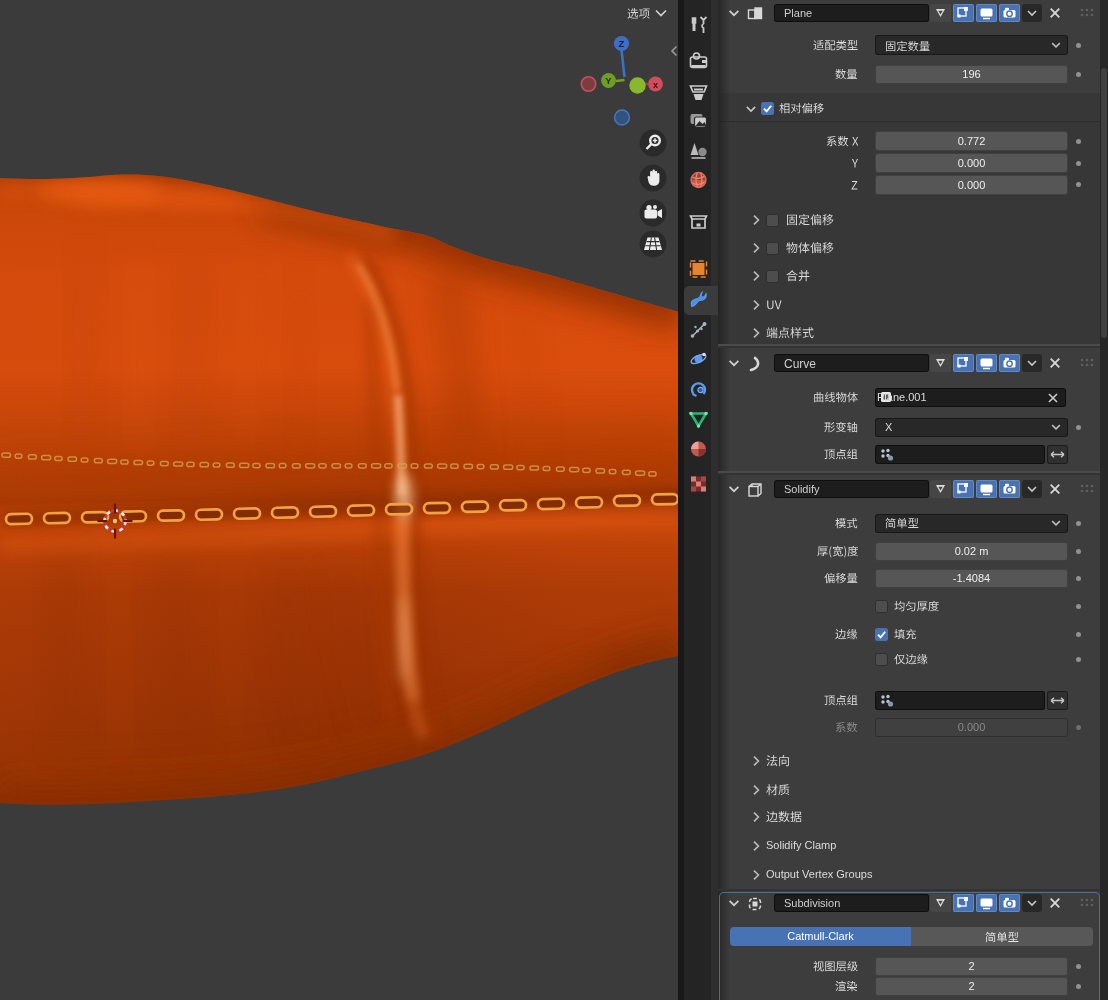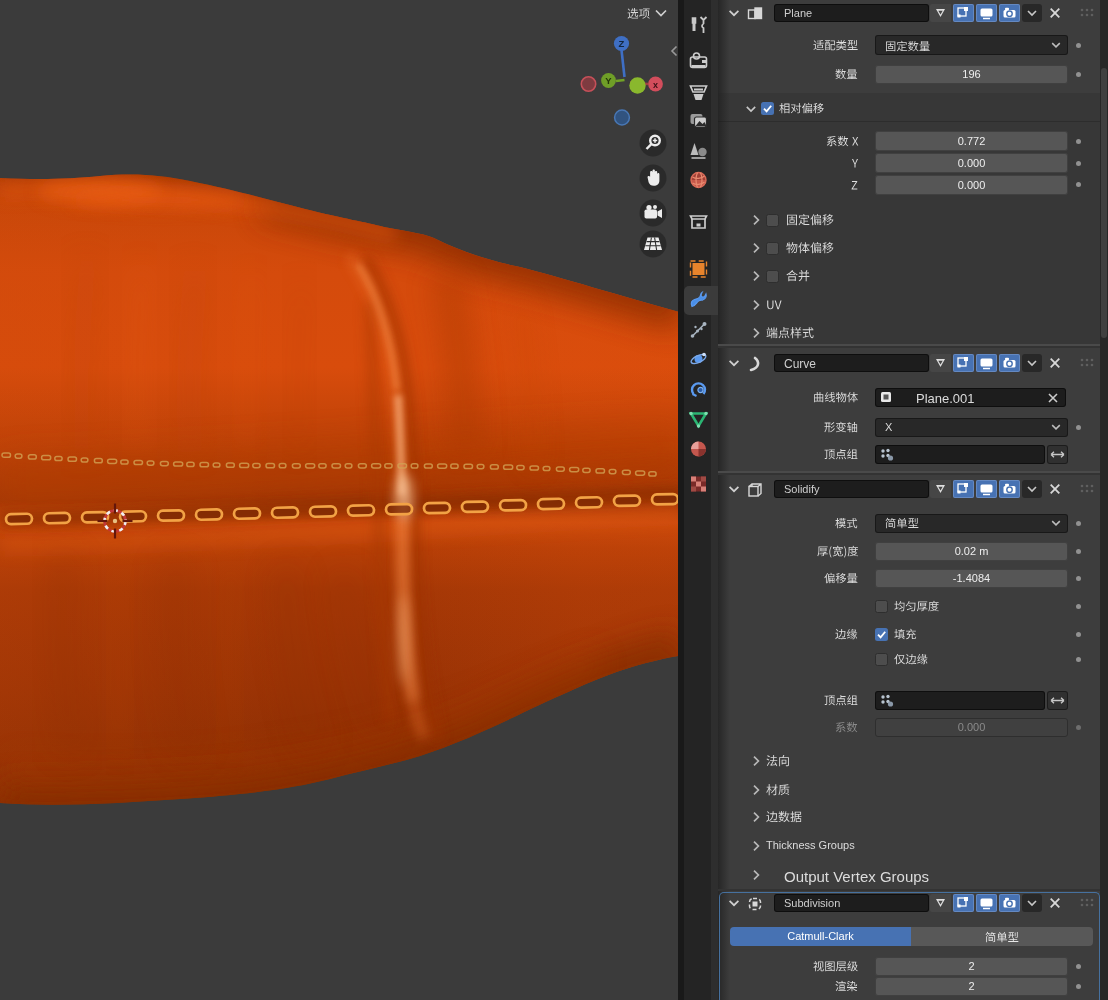--- a/index.html
+++ b/index.html
@@ -639,21 +639,21 @@
           <use href="#q18" x="2000"></use>
           <use href="#q19" x="3000"></use>
         </g>
       </g>
     </svg>
 <div class="fld" style="left:875px;top:387.5px;width:191px;height:19.5px;background:#1d1d1d;box-shadow:inset 0 0 0 1px rgba(0,0,0,0.5)"></div>
 <svg class="abs" style="left:879px;top:390px" width="15" height="15">
       <rect x="2" y="2" width="10" height="10" rx="1.5" fill="#e8e8e8"></rect>
       <rect x="4.5" y="4.5" width="5" height="5" fill="#555"></rect>
     </svg>
-<div class="abs" style="left:916px;top:391px;color:#dcdcdc;font-size:13px">Plane.001</div>
+<div class="abs" style="left:877px;top:391px;color:#dcdcdc;font-size:11px">Plane.001</div>
 <svg class="abs" style="left:1045px;top:389.5px" width="16" height="16">
       <path d="M4,4 l8,8 M12,4 l-8,8" stroke="#cccccc" stroke-width="1.6" fill="none"></path>
     </svg>
 <svg style="position:absolute;left:824.1px;top:419.1px;overflow:visible" width="35" height="15">
       <g transform="translate(0,12.4)">
         <g fill="#dedede" transform="scale(0.0113,-0.0113)">
           <use href="#q30" x="0"></use>
           <use href="#q31" x="1000"></use>
           <use href="#q32" x="2000"></use>
         </g>
@@ -900,25 +900,25 @@
         <g fill="#dcdcdc" transform="scale(0.012,-0.012)">
           <use href="#q45" x="0"></use>
           <use href="#q8" x="1000"></use>
           <use href="#q54" x="2000"></use>
         </g>
       </g>
     </svg>
 <svg class="abs" style="left:748px;top:838px" width="16" height="16">
       <path d="M6,3.6 l4.4,4.4 l-4.4,4.4" stroke="#b8b8b8" stroke-width="1.7" fill="none"></path>
     </svg>
-<div class="abs" style="left:766px;top:839px;color:#dcdcdc;font-size:11px">Thickness Groups</div>
+<div class="abs" style="left:766px;top:839px;color:#dcdcdc;font-size:11px">Solidify Clamp</div>
 <svg class="abs" style="left:748px;top:867px" width="16" height="16">
       <path d="M6,3.6 l4.4,4.4 l-4.4,4.4" stroke="#b8b8b8" stroke-width="1.7" fill="none"></path>
     </svg>
-<div class="abs" style="left:784px;top:868px;color:#dcdcdc;font-size:15px">Output Vertex Groups</div>
+<div class="abs" style="left:766px;top:868px;color:#dcdcdc;font-size:11px">Output Vertex Groups</div>
 <div class="abs" style="left:718px;top:889px;width:390px;height:2px;background:#333333"></div>
 <div class="abs" style="left:719px;top:892px;width:381px;height:108px;border:1.5px solid #46719f;border-bottom:none;border-radius:5px 5px 0 0"></div>
 <svg class="abs" style="left:725.5px;top:895px" width="16" height="16">
       <path d="M3.6,5.8 l4.4,4.4 l4.4,-4.4" stroke="#d0d0d0" stroke-width="1.7" fill="none"></path>
     </svg>
 <svg class="abs" style="left:746px;top:894.5px" width="18" height="18" viewBox="0 0 18 18">
       <g fill="none" stroke="#d8d8d8" stroke-width="1.5">
         <rect x="3.5" y="3.5" width="11" height="11" rx="3.5" stroke-dasharray="4 2.4"></rect>
         <rect x="6.5" y="6.5" width="5" height="5" fill="#d8d8d8" stroke="none"></rect>
       </g>

